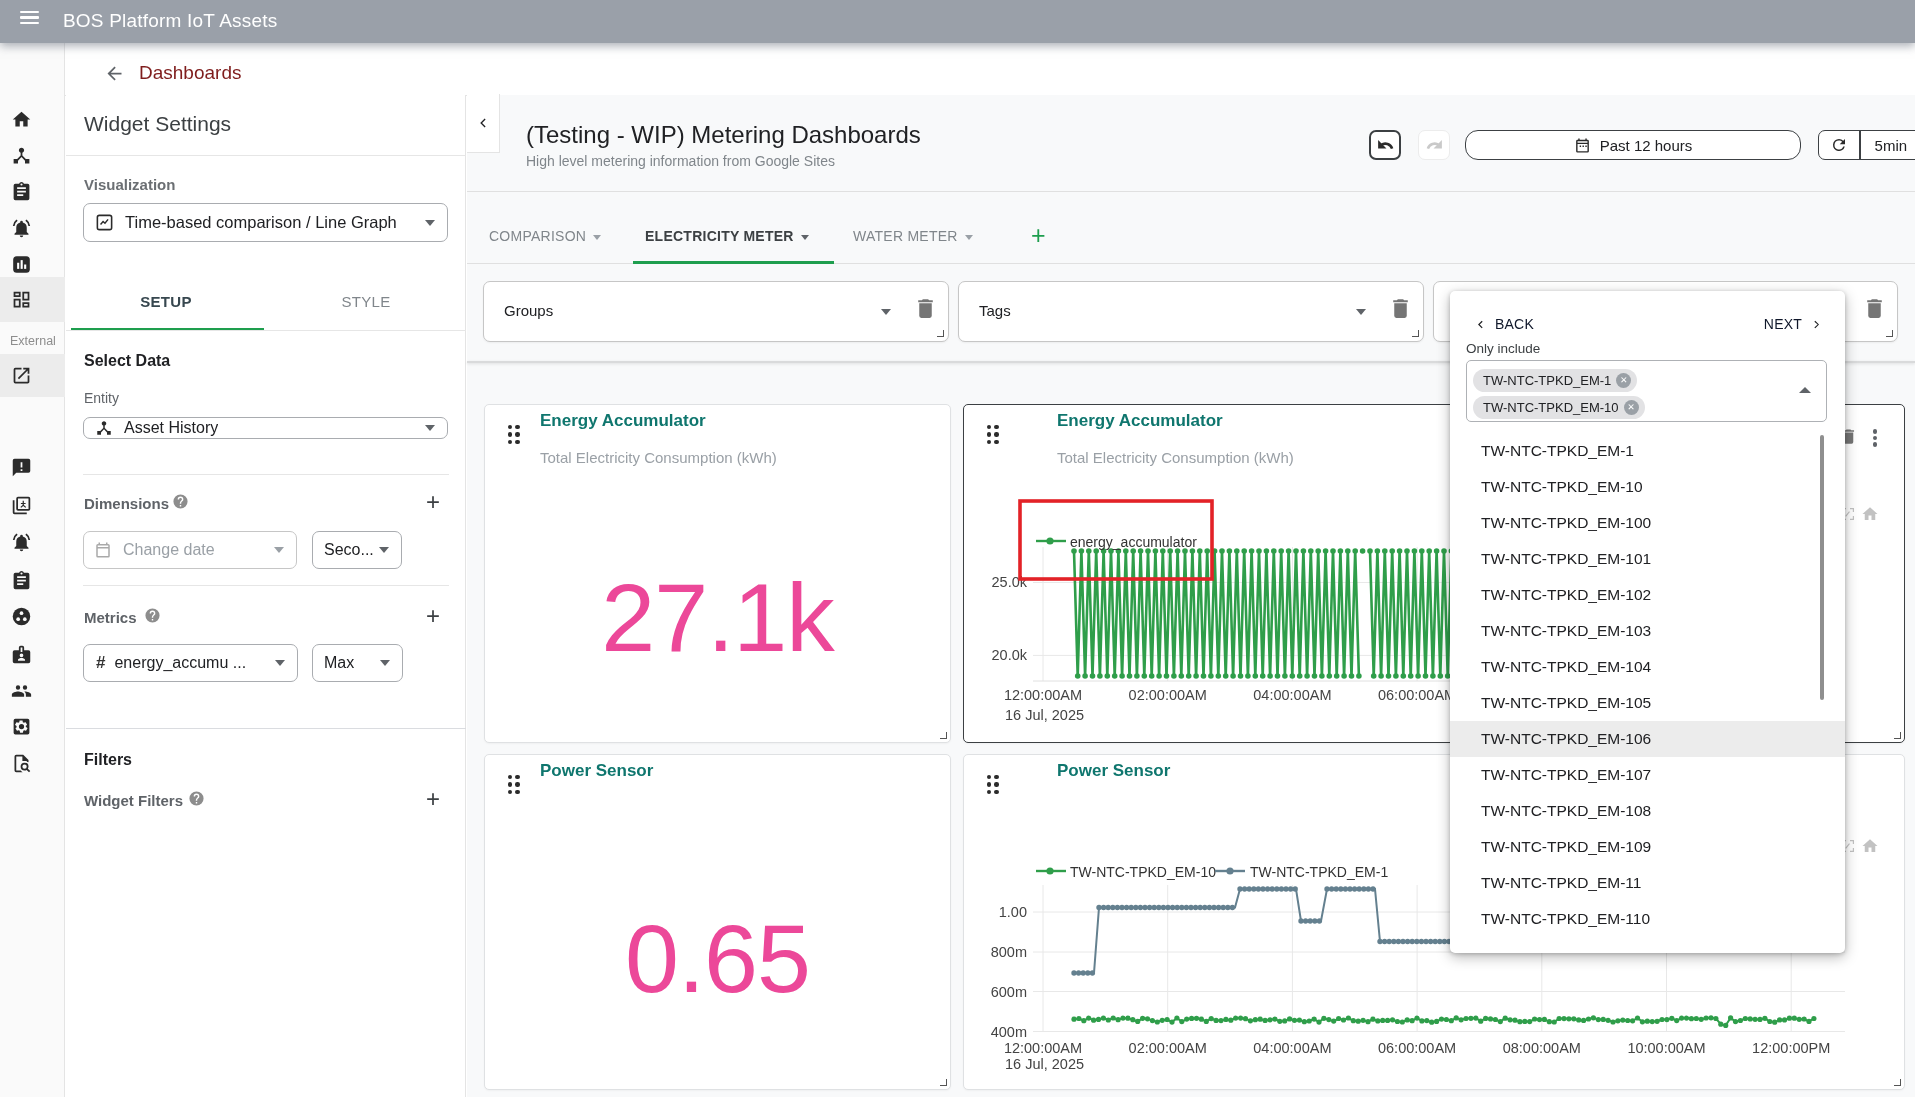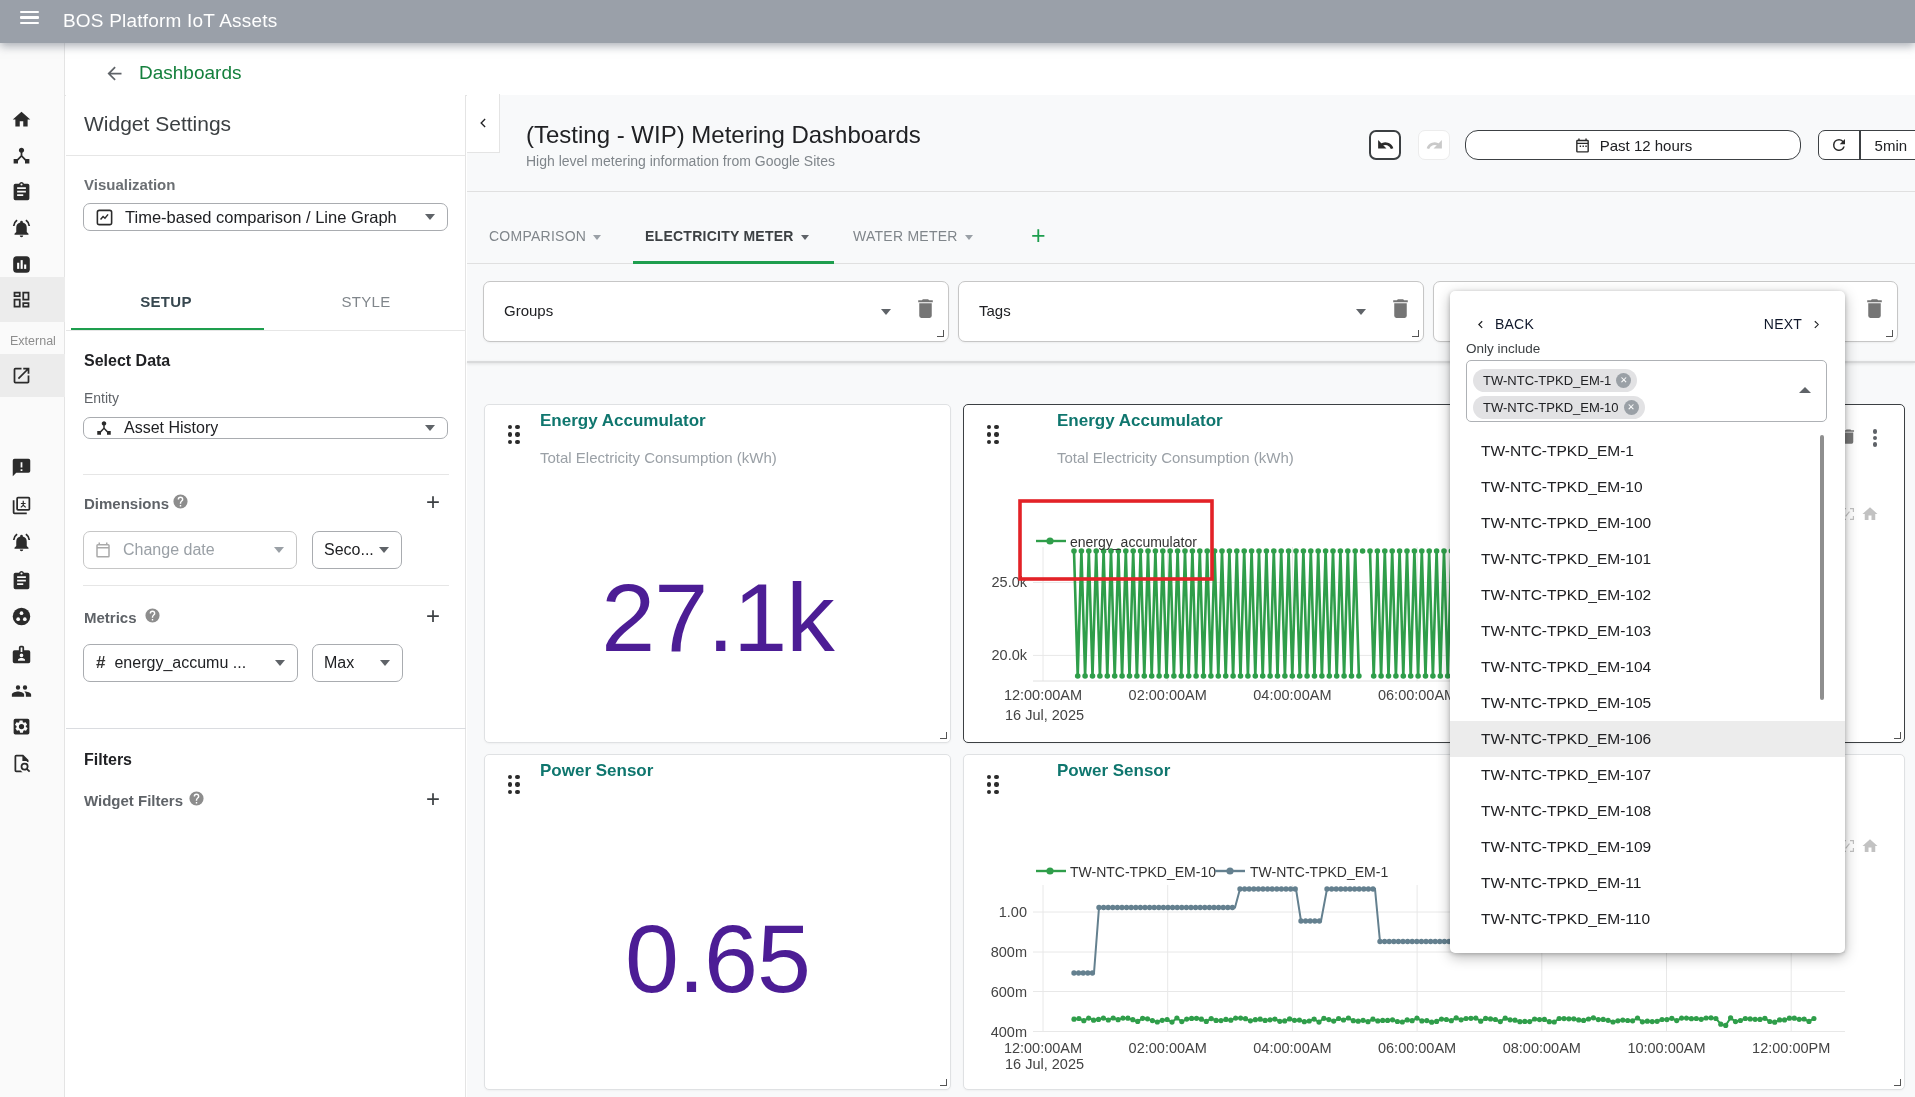--- a/index.html
+++ b/index.html
@@ -2,21 +2,21 @@
 <html><head><meta charset="utf-8"><style>
 *{margin:0;padding:0;box-sizing:border-box}
 html,body{width:1915px;height:1097px;overflow:hidden;font-family:"Liberation Sans",sans-serif;background:#fff;position:relative}
 .abs{position:absolute}
 .topbar{position:absolute;left:0;top:0;width:1915px;height:43px;background:#9aa0a9;color:#fff;z-index:30;box-shadow:0 3px 9px rgba(100,107,120,.55)}
 .burger{position:absolute;left:20px;top:11px;width:19px;height:13px;display:flex;flex-direction:column;justify-content:space-between}
 .burger div{height:2.4px;background:#fff;border-radius:1px}
 .topbar .title{position:absolute;left:63px;top:10px;font-size:19px;letter-spacing:.2px}
 .crumbbar{position:absolute;left:0;top:43px;width:1915px;height:53px;background:#fff;border-bottom:1px solid #e4e4e4}
 .crumbbar .back{position:absolute;left:104px;top:12px;font-size:24px;color:#5f6368}
-.crumbbar .txt{position:absolute;left:139px;top:19px;font-size:19px;color:#15803d}
+.crumbbar .txt{position:absolute;left:139px;top:19px;font-size:19px;color:#7f1d1d}
 .sidebar{position:absolute;left:0;top:43px;width:65px;height:1054px;background:#fafafa;border-right:1px solid #e4e4e4}
 .sicon{position:absolute;left:11px;width:42px;height:34px;display:flex;align-items:center}
 .sel{background:#ececec;left:0;padding-left:11px;width:65px}
 .sext{position:absolute;left:10px;font-size:12.5px;color:#8d8d8d}
 .panel{position:absolute;left:66px;top:95px;width:400px;height:1002px;background:#fff;border-right:1px solid #e4e4e4}
 .ws{position:absolute;left:18px;top:17px;font-size:21px;color:#3c4043}
 .hr{position:absolute;left:0;width:400px;border-top:1px solid #e6e6e6}
 .lbl{position:absolute;font-size:15px;font-weight:bold;color:#6b6f73}
 .selbox{position:absolute;border:1px solid #a9acb0;border-radius:7px;background:#fff;display:flex;align-items:center}
 .selbox .tx{font-size:16.5px;color:#202124;margin-left:11px;white-space:nowrap;overflow:hidden}
@@ -41,21 +41,21 @@
 .fcaret{position:absolute;width:0;height:0;border-left:5.5px solid transparent;border-right:5.5px solid transparent;border-top:6px solid #5f6368}
 .ftrash{position:absolute;top:14px}
 .corner{position:absolute;right:3px;bottom:3px;width:7px;height:7px;border-right:1.6px solid #555;border-bottom:1.6px solid #555}
 .shadowline{position:absolute;left:0;top:266px;width:1448px;height:2px;background:#d9dadb;box-shadow:0 1px 3px rgba(0,0,0,.12)}
 .card{position:absolute;background:#fff;border:1px solid #dfe1e3;border-radius:5px;box-shadow:0 1px 2px rgba(0,0,0,.04)}
 .card.selc{border:1.8px solid #3c4043}
 .handle{position:absolute;left:23px;top:20px;width:12px;height:18px}
 .handle i{position:absolute;width:4.4px;height:4.4px;border-radius:50%;background:#2b2b2b}
 .ctitle{position:absolute;left:55px;top:6px;font-size:17px;font-weight:bold;color:#0f766e}
 .csub{position:absolute;left:55px;top:44px;font-size:15px;color:#9aa0a6}
-.bignum{position:absolute;left:0;right:0;text-align:center;font-size:97px;color:#4c1d95;letter-spacing:-1px}
+.bignum{position:absolute;left:0;right:0;text-align:center;font-size:97px;color:#ec4899;letter-spacing:-1px}
 .tick{font-size:14.5px;fill:#444;font-family:"Liberation Sans",sans-serif}
 .leg{font-size:14px;fill:#333;font-family:"Liberation Sans",sans-serif}
 .ddpanel{position:absolute;left:1450px;top:291px;width:395px;height:662px;background:#fff;border-radius:5px;box-shadow:0 4px 14px rgba(0,0,0,.28),0 1px 4px rgba(0,0,0,.2);z-index:20}
 .ddnav{position:absolute;top:25px;font-size:14px;letter-spacing:.2px;color:#0f172a}
 .onlyinc{position:absolute;left:16px;top:50px;font-size:13.5px;color:#3c4043}
 .chipbox{position:absolute;left:16px;top:69px;width:361px;height:62px;border:1px solid #aeb1b5;border-radius:5px}
 .chip{position:absolute;left:6px;height:23px;background:#e2e2e4;border-radius:12px;font-size:13px;color:#202124;display:flex;align-items:center;padding:0 6px 0 10px;white-space:nowrap}
 .chipx{width:15px;height:15px;border-radius:50%;background:#9aa0a6;color:#fff;font-size:11px;line-height:15px;text-align:center;margin-left:5px;font-family:"Liberation Mono",monospace}
 .upcaret{position:absolute;right:15px;top:26px;width:0;height:0;border-left:6px solid transparent;border-right:6px solid transparent;border-bottom:6.5px solid #5f6368}
 .ddlist{position:absolute;left:0;top:142px;width:395px}
@@ -168,21 +168,21 @@
     <div class="sicon" style="top:703px">
       <svg width="21" height="21" viewBox="0 0 24 24">
         <path d="M14 2H6a2 2 0 0 0-2 2v16a2 2 0 0 0 2 2h7.3a6.5 6.5 0 0 1-2.1-2H6V4h7v5h5v1.03c.7.08 1.38.27 2 .56V8l-6-6zm1.5 9a4.5 4.5 0 0 0 0 9c.87 0 1.67-.25 2.36-.67L20.6 22 22 20.59l-2.7-2.7c.44-.7.7-1.51.7-2.39a4.5 4.5 0 0 0-4.5-4.5zm0 2a2.5 2.5 0 1 1 0 5 2.5 2.5 0 0 1 0-5z" fill="#2b2b2b"></path>
       </svg>
     </div>
   </div>
 <div class="panel">
     <div class="ws">Widget Settings</div>
     <div class="hr" style="top:60px"></div>
     <div class="lbl" style="left:18px;top:81px">Visualization</div>
-    <div class="selbox" style="left:17px;top:108px;width:365px;height:28px">
+    <div class="selbox" style="left:17px;top:108px;width:365px;height:39px">
 <svg style="margin-left:11px" width="19" height="19" viewBox="0 0 24 24">
         <rect x="3" y="3" width="18" height="18" rx="2.5" fill="none" stroke="#2b2b2b" stroke-width="2"></rect>
         <path d="M7 14.5l3.2-3.8 2.4 2.3 3.9-5" fill="none" stroke="#2b2b2b" stroke-width="1.8"></path>
       </svg>
 <span class="tx">Time-based comparison / Line Graph</span>
       <div class="caret"></div>
     </div>
     <div class="ptabs">
       <div class="ptab" style="left:0"><b style="color:#37474f;font-weight:bold">SETUP</b></div>
       <div class="ptab" style="left:200px;color:#80868b">STYLE</div>

